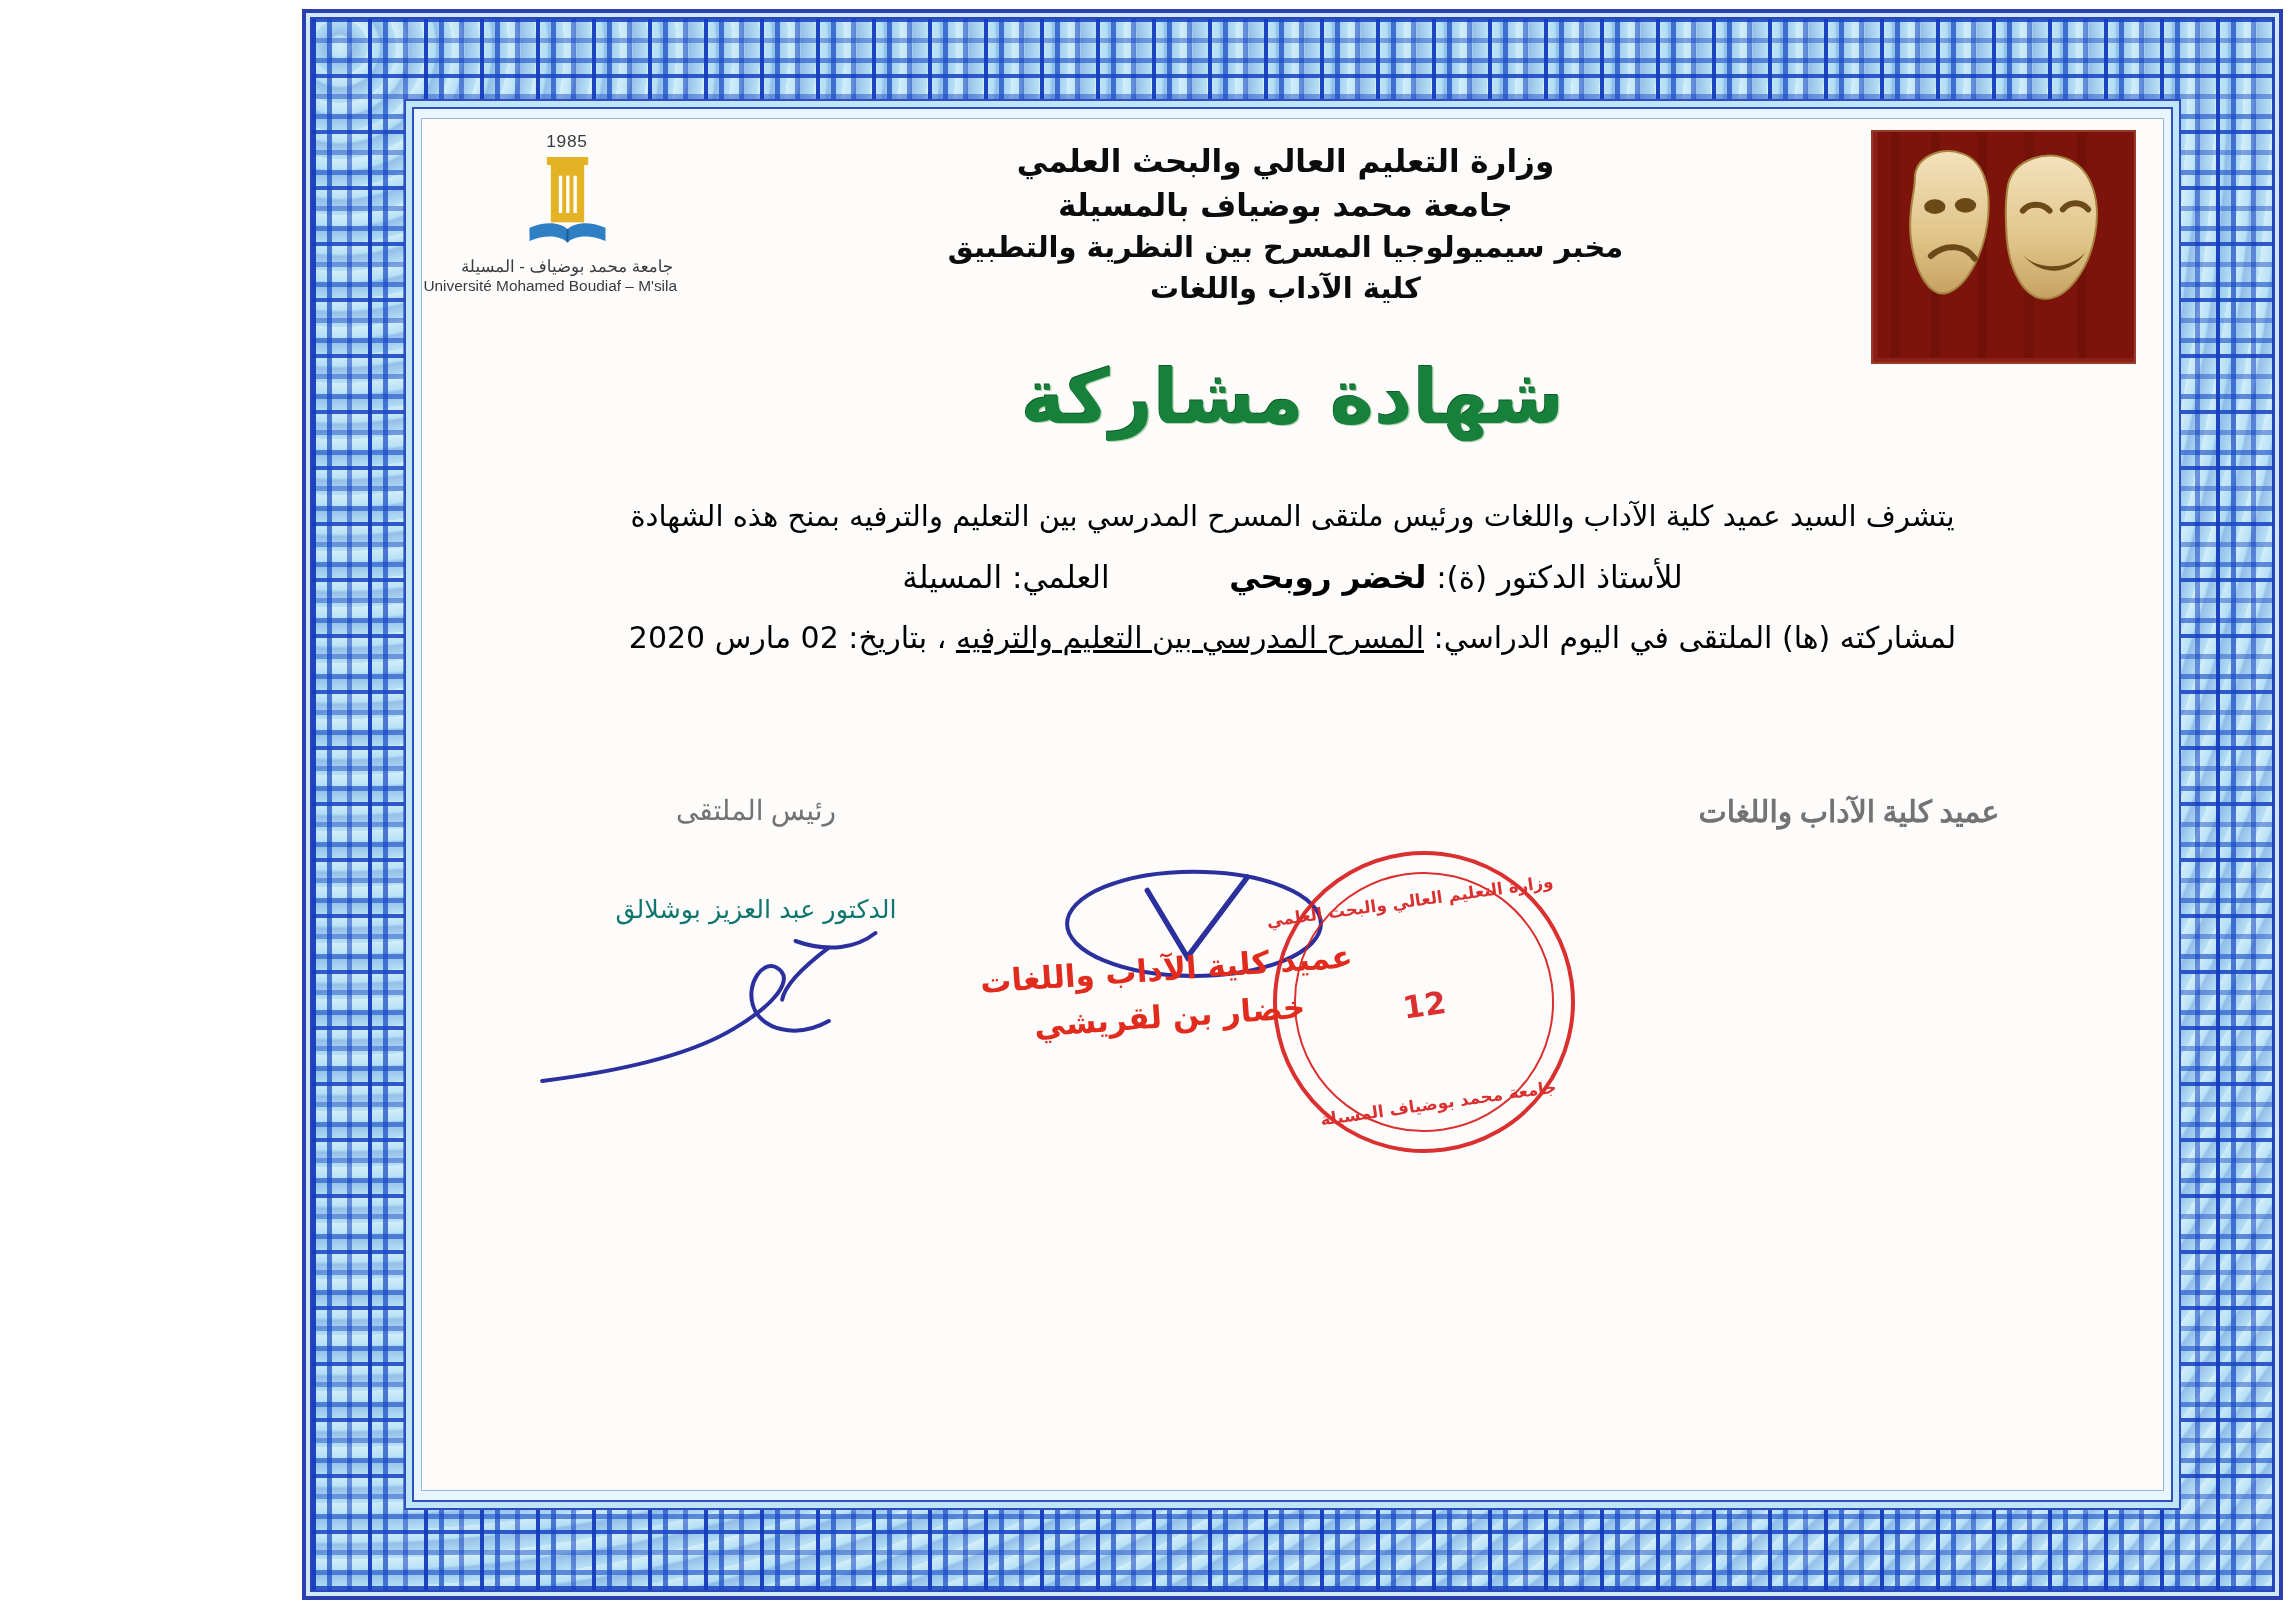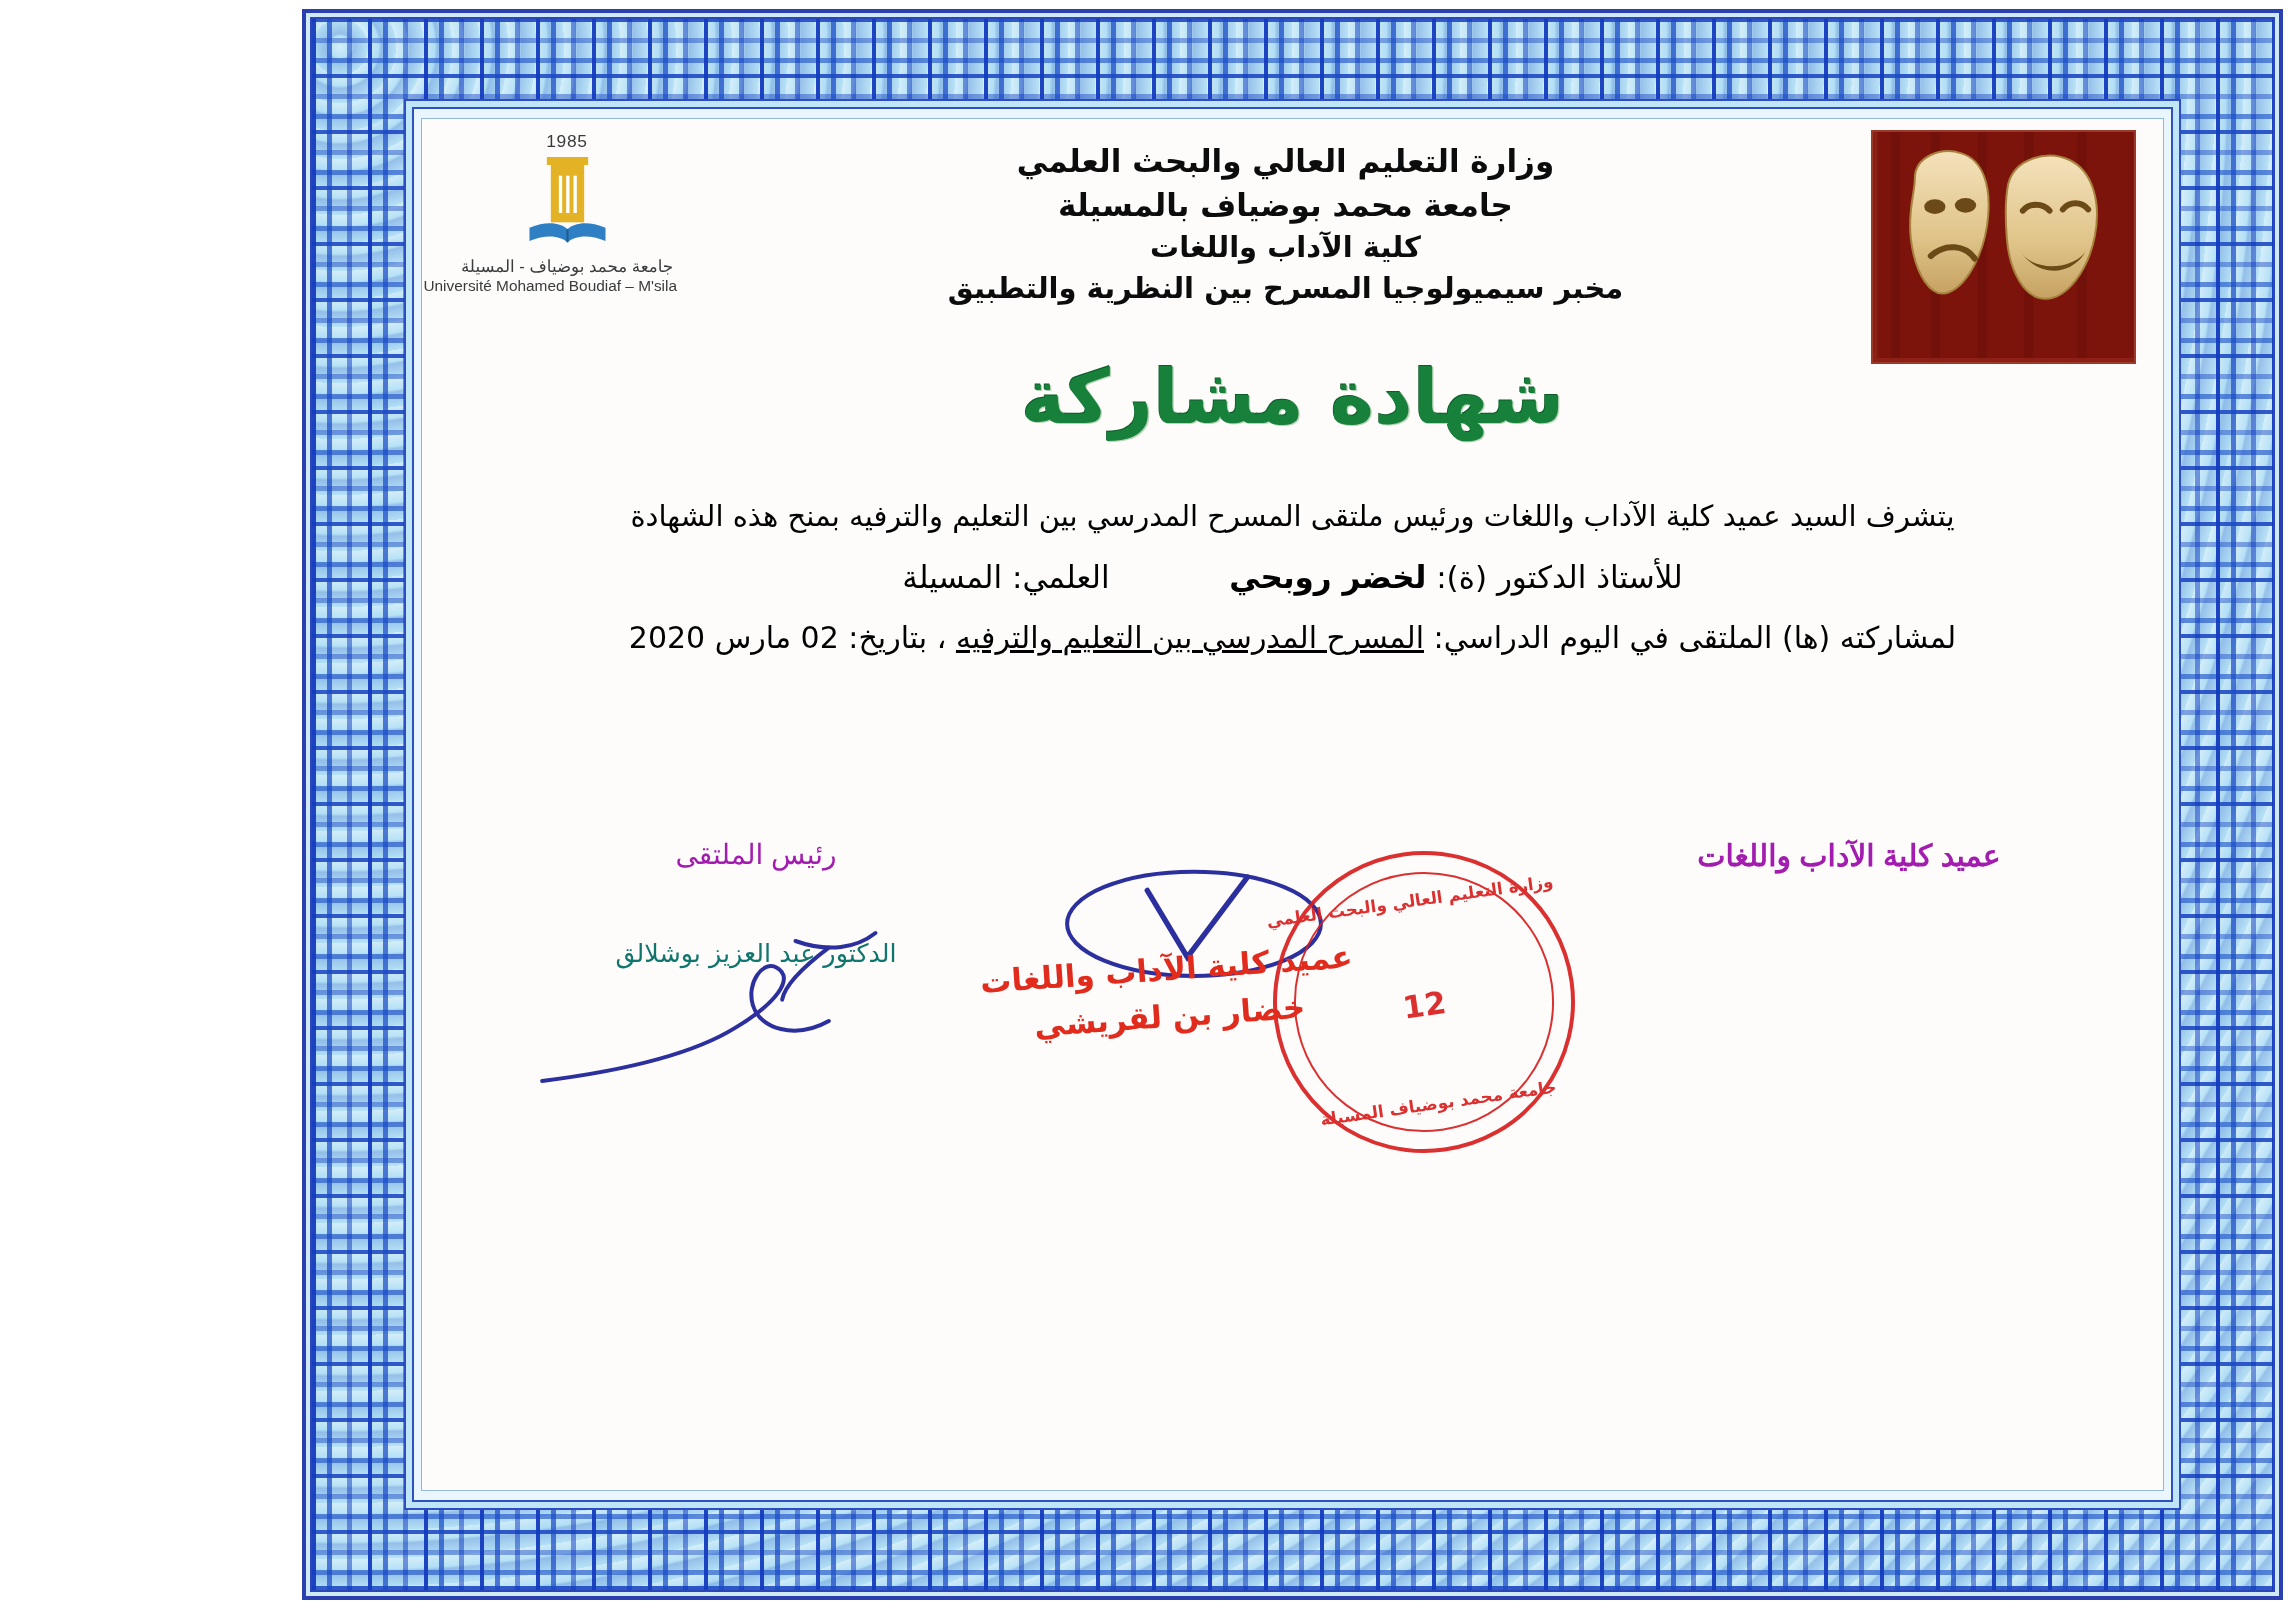--- a/index.html
+++ b/index.html
@@ -201,25 +201,24 @@
   }
   .sig-left {
     position: absolute;
     top: 675px;
     left: 80px;
     width: 508px;
     text-align: center;
     direction: rtl;
   }
   .sig-label {
-    font-family: Liberation Sans, sans-serif;
+    font-family: Liberation Serif, serif;
     font-size: 30px;
-    color: #a21caf;
-    font-weight: bold;
-    margin-top: 44px;
+    color: #737373;
+    font-weight: bold;
   }
   .sig-label.small {
     font-size: 28px;
     font-weight: normal;
   }
   .sig-name {
     font-family: "DejaVu Sans", sans-serif;
     font-size: 25.4px;
     color: #0f766e;
     margin-top: 67px;
@@ -337,22 +336,22 @@
           <path d="M196 78 C206 40 254 26 288 42 C322 58 336 104 326 156 C316 208 284 250 252 250 C220 250 198 208 194 160 C191 122 192 98 196 78 Z" fill="url(#maskg)" stroke="#a7833f" stroke-width="3"></path>
           <path d="M218 118 C228 106 248 106 258 118" stroke="#6b4a17" stroke-width="9" fill="none" stroke-linecap="round"></path>
           <path d="M278 116 C288 104 306 104 316 116" stroke="#6b4a17" stroke-width="9" fill="none" stroke-linecap="round"></path>
           <path d="M216 182 C244 218 290 216 312 180 C292 206 238 210 216 182 Z" fill="#6b4a17"></path>
         </svg>
       </div>
 
       <div class="header-text">
         <div>وزارة التعليم العالي والبحث العلمي</div>
         <div>جامعة محمد بوضياف بالمسيلة</div>
+        <div class="h-sub">مخبر سيميولوجيا المسرح بين النظرية والتطبيق</div>
         <div class="h-sub">كلية الآداب واللغات</div>
-        <div class="h-sub">مخبر سيميولوجيا المسرح بين النظرية والتطبيق</div>
       </div>
 
       <div class="cert-title">شهادة مشاركة</div>
 
       <div class="body-block">
         <div class="line line-1">يتشرف السيد عميد كلية الآداب واللغات ورئيس ملتقى المسرح المدرسي بين التعليم والترفيه  بمنح هذه الشهادة</div>
 
         <div class="line line-2">
           <span>للأستاذ الدكتور (ة):</span>
           <span class="bold">لخضر روبحي</span>

